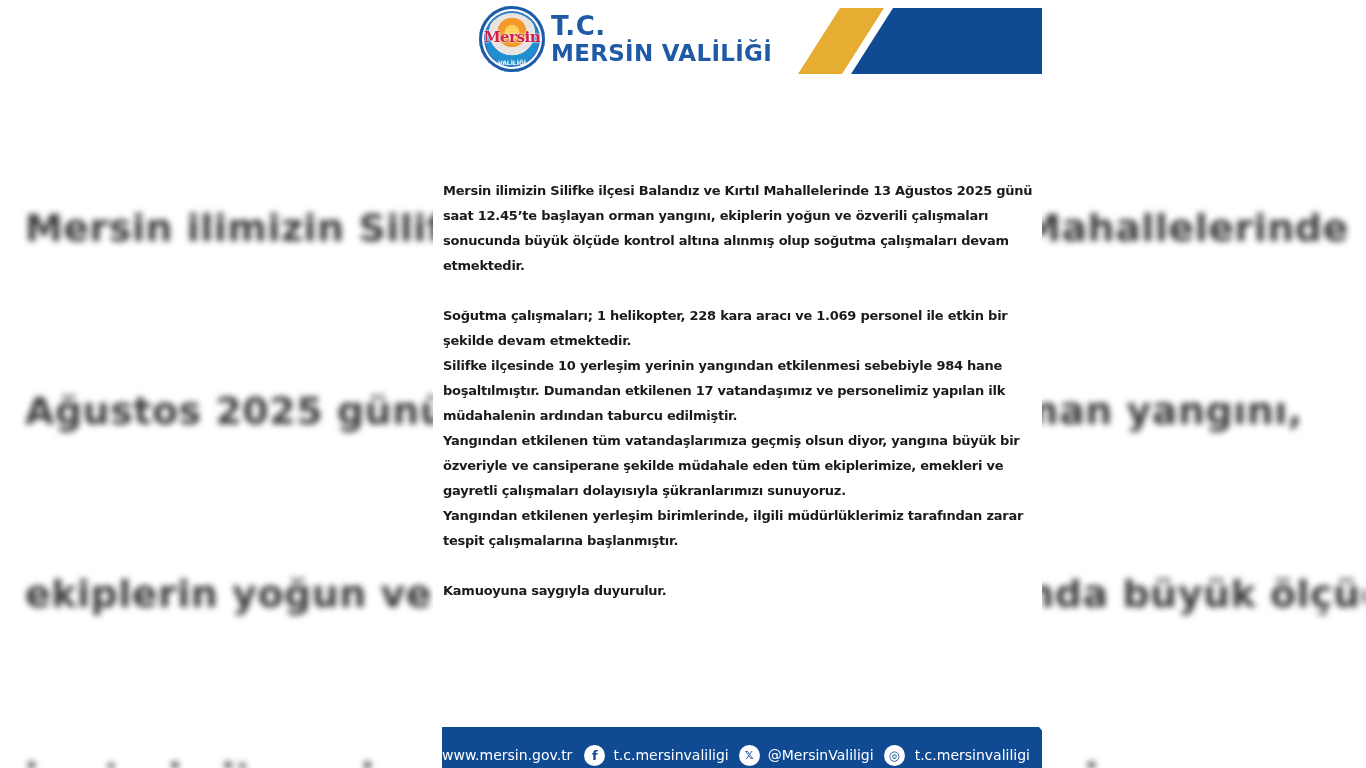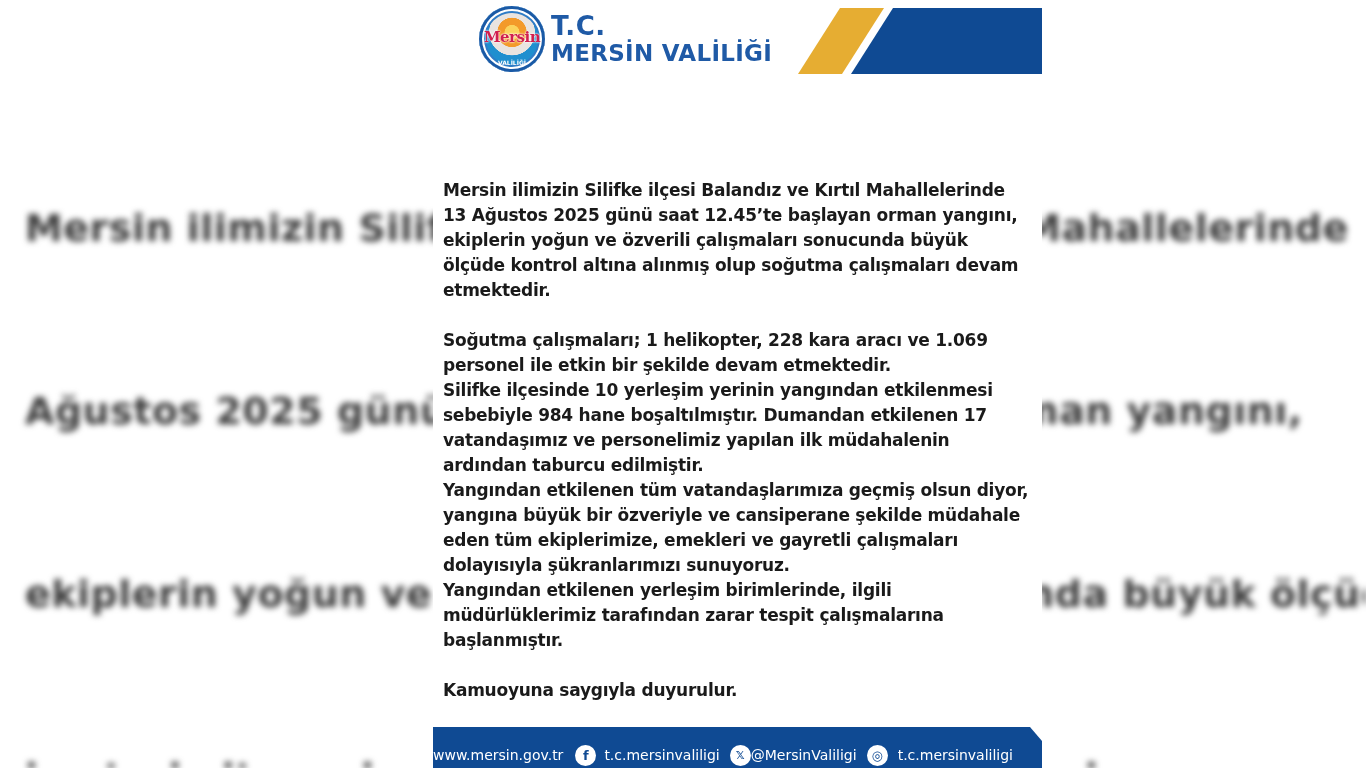--- a/index.html
+++ b/index.html
@@ -57,28 +57,28 @@
   .ba-line { position:absolute; top:11px; height:1px; background:#1f4f9a; }
   .ba-date {
     position:absolute; left:62px; top:0; color:#1f4f9a; font-weight:bold;
     font-family:"Liberation Sans",sans-serif; font-size:19px; letter-spacing:-0.5px;
     transform:scaleX(0.86); transform-origin:left top;
   }
 
   .body-text {
     position:absolute; left:10px; top:178px; width:590px;
     color:#1a1a1a; font-weight:bold;
-    font-family:"DejaVu Sans",sans-serif; font-size:17px; line-height:25px;
+    font-family:"DejaVu Sans",sans-serif; font-size:13px; line-height:25px;
     letter-spacing:-0.25px;
   }
   .body-text p { margin:0; }
   .body-text .gap { height:25px; }
 
   .footer {
-    position:absolute; left:0; top:727px; width:609px; height:41px;
+    position:absolute; left:9px; top:727px; width:609px; height:41px;
   }
   .footer svg.bar { position:absolute; left:0; top:0; }
   .f-row {
     position:absolute; left:0; top:16px; height:24px; display:flex; align-items:center;
     color:#ffffff; font-size:14px; white-space:nowrap;
   }
   .f-icon {
     width:21px; height:21px; border-radius:50%; background:#ffffff; color:#0f4a93;
     display:inline-flex; align-items:center; justify-content:center; font-weight:bold; font-size:13px;
   }
@@ -134,18 +134,18 @@
 
   <div class="footer">
     <svg class="bar" width="609" height="41">
       <polygon points="0,0 597,0 609,14 609,41 0,41" fill="#0f4a93"></polygon>
     </svg>
     <div class="f-row">
       <span style="margin-left:0;">www.mersin.gov.tr</span>
       <span class="f-icon" style="margin-left:12px;">f</span>
       <span style="margin-left:8px;">t.c.mersinvaliligi</span>
       <span class="f-icon" style="margin-left:10px;font-size:11px;">𝕏</span>
-      <span style="">@MersinValiligi</span>
+      <span style="margin-left:8px;">@MersinValiligi</span>
       <span class="f-icon" style="margin-left:10px;">◎</span>
       <span style="margin-left:10px;">t.c.mersinvaliligi</span>
     </div>
   </div>
 </div>
 
 </body></html>

